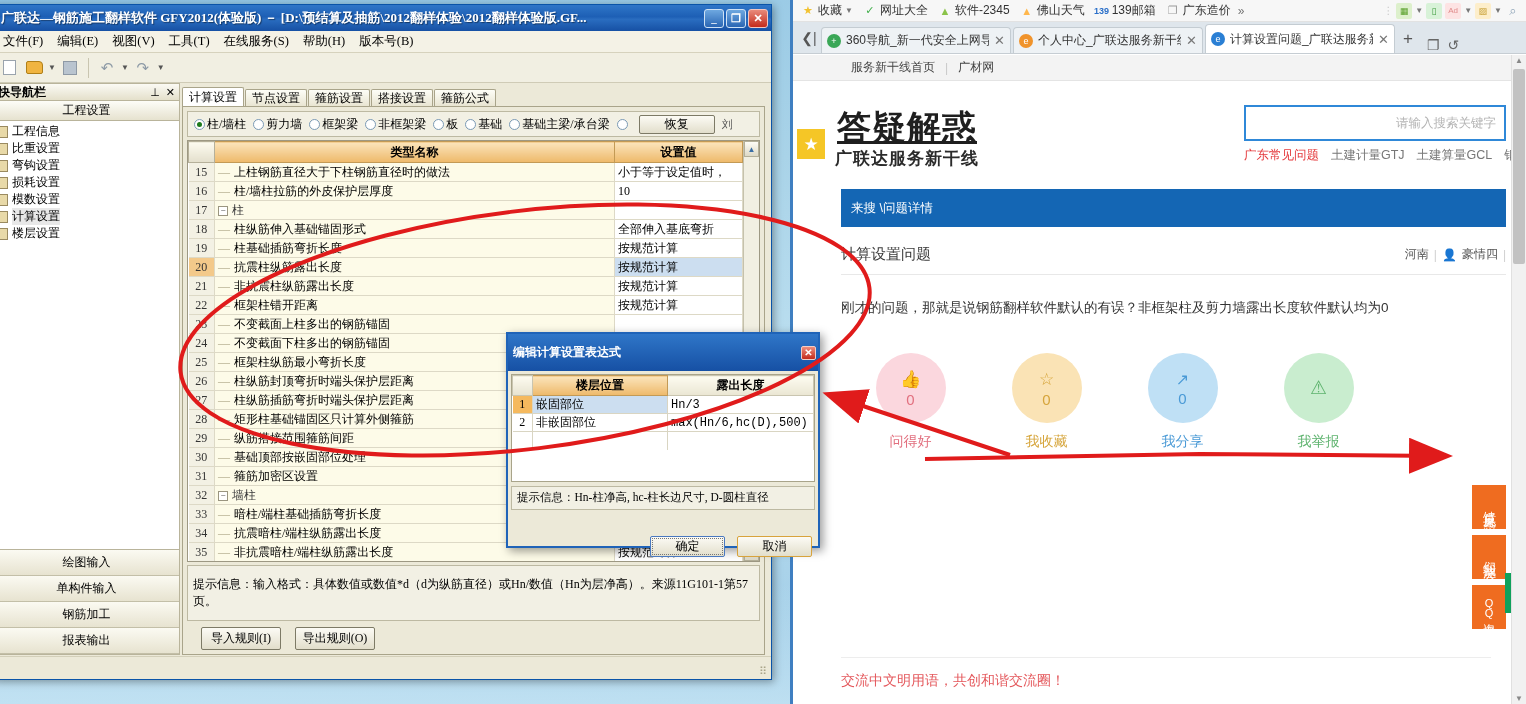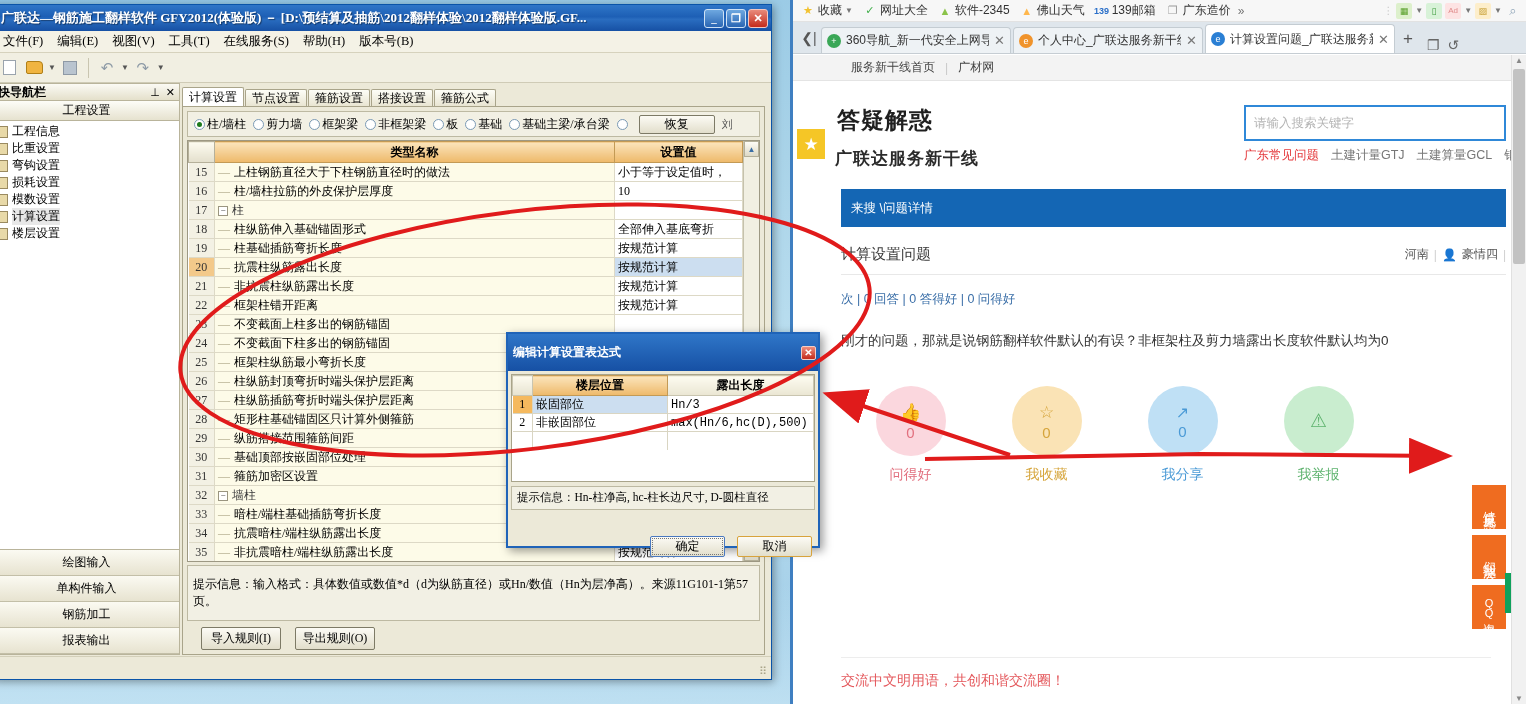--- a/index.html
+++ b/index.html
@@ -253,26 +253,26 @@
   #page-scroll{ position:absolute;right:0;top:0;width:15px;height:100%;background:#f1f1f1;border-left:1px solid #e0e0e0;}
   #page-thumb{ position:absolute;right:1px;top:14px;width:12px;height:195px;background:#c2c2c2;border-radius:2px;}
   #page-scroll .ar{ position:absolute;left:3px;font-size:8px;color:#888; }
 
   #site-topbar{
     height:26px; background:#f3f3f3; border-bottom:1px solid #e4e4e4;
     display:flex;align-items:center;padding-left:58px; gap:10px; font-size:12px;color:#444;
   }
   #site-topbar .sep{ color:#c9c9c9; }
   #site-head{ height:108px; position:relative; padding-left:48px; }
-  #logo-title{ position:absolute; left:44px; top:24px; font-size:23px; font-weight:bold; color:#1f1f1f; letter-spacing:1px; font-family:"Liberation Sans",sans-serif;}
+  #logo-title{ position:absolute; left:44px; top:24px; font-size:34px; font-weight:bold; color:#1f1f1f; letter-spacing:1px; font-family:"Liberation Sans",sans-serif;text-decoration:underline;}
   #logo-sub{ position:absolute; left:42px; top:66px; font-size:17px; font-weight:bold; color:#2b2b2b; letter-spacing:1px;}
   #search-wrap{ position:absolute; right:20px; top:24px; width:262px; }
   #search-input{
     width:100%; height:34px; border:2px solid #2f88d8; background:#fff; padding:16px 8px;
-    font-size:12.5px; color:#8b5cf6; outline:none; font-family:"Liberation Sans",sans-serif;
+    font-size:12.5px; color:#8b5cf6; outline:none; font-family:"Liberation Sans",sans-serif;text-align:right;
   }
   #search-input::placeholder{ color:#b4b4b4; }
   #search-links{ margin-top:6px; display:flex; gap:12px; font-size:12.5px; white-space:nowrap; }
   #search-links .hot{ color:#e4393c; }
   #search-links .nl{ color:#777; }
   #blue-bar{
     margin:0 20px 0 48px; height:38px; background:#1466b4; color:#fff;
     display:flex;align-items:center; padding-left:10px; font-size:12.5px;
   }
   #q-head{
@@ -744,21 +744,20 @@
       <div id="q-title">计算设置问题</div>
       <div id="q-meta">
         <span>河南</span>
         <span class="bar">|</span>
         <span>👤</span>
         <span>豪情四</span>
         <span class="bar">|</span>
       </div>
     </div>
 
-    <div id="q-stats">次 | 0 回答 | 0 答得好 | 0 问得好</div>
     <div id="q-body">刚才的问题，那就是说钢筋翻样软件默认的有误？非框架柱及剪力墙露出长度软件默认均为0</div>
 
     <div id="reactions">
       <div class="react">
         <div class="circ" style="background:#fbd7de;color:#e2707f">
           <span style="font-size:17px">👍</span>
           <span class="cnt">0</span>
         </div>
         <div class="cap" style="color:#e2707f">问得好</div>
       </div>

